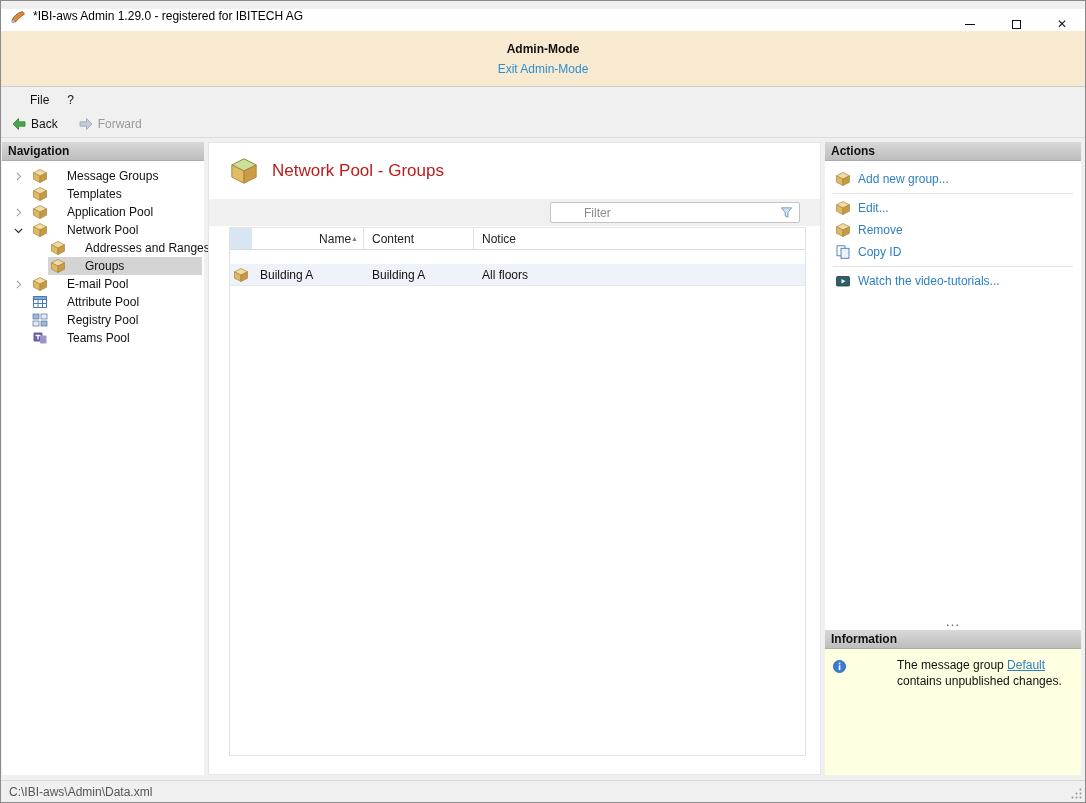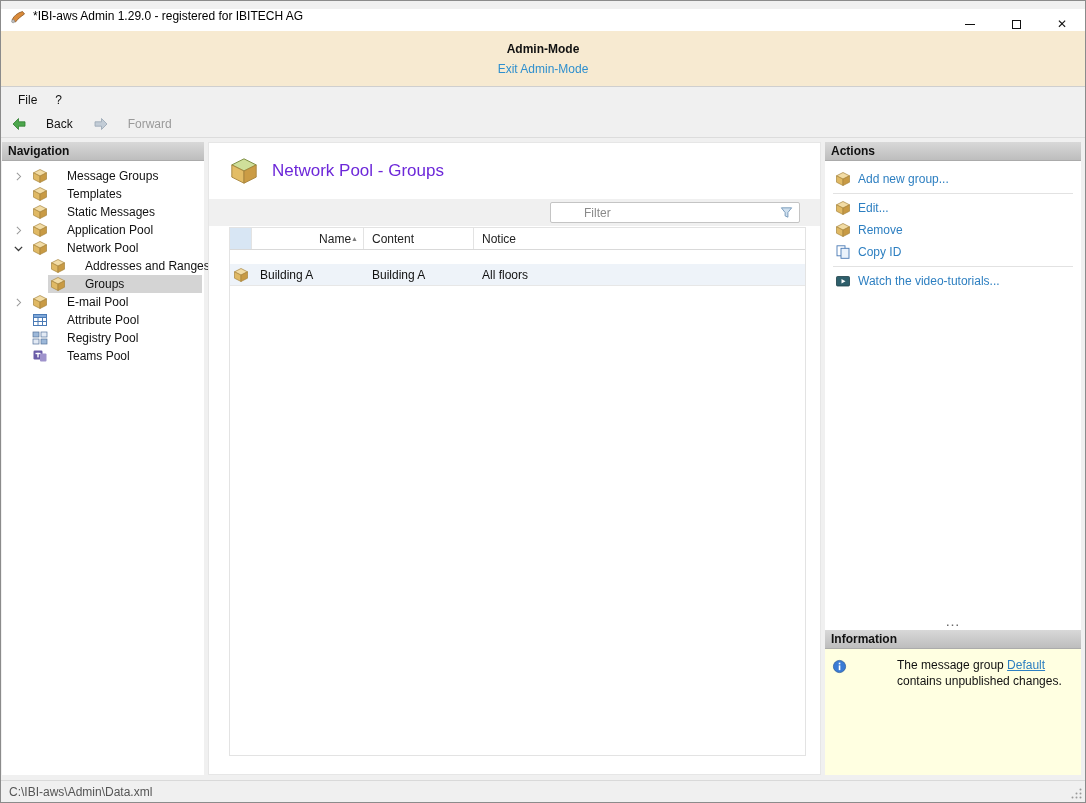--- a/index.html
+++ b/index.html
@@ -15,24 +15,24 @@
   .glyph-min { width:10px; height:1px; background:#111; display:block; }
   .glyph-max { width:9px; height:9px; border:1px solid #111; display:block; }
   .glyph-close { font-size:12px; color:#111; }
 
   
   .admin-banner { position:absolute; top:30px; left:0; right:0; height:56px; background:#f7ead1; border-bottom:1px solid #cfcfcf; text-align:center; padding-top:11px; }
   .admin-title { font-size:12px; font-weight:bold; color:#111; }
   .admin-link { display:inline-block; margin-top:6px; font-size:12px; color:#2e8fce; cursor:pointer; text-decoration:none; }
 
   
-  .menubar { position:absolute; top:87px; left:0; right:0; height:23px; background:#f0f0f0; display:flex; align-items:center; padding-left:8px; }
+  .menubar { position:absolute; top:87px; left:0; right:0; height:23px; background:#f0f0f0; display:flex; align-items:center; padding-left:20px; }
   .menu-item { font-size:12px; color:#111; padding:3px 9px; cursor:default; }
   .toolbar { position:absolute; top:110px; left:0; right:0; height:26px; background:#f0f0f0; display:flex; align-items:center; padding-left:5px; gap:10px; }
-  .tool-btn { display:flex; align-items:center; gap:19px; font-size:12px; padding:2px 5px; cursor:default; }
+  .tool-btn { display:flex; align-items:center; gap:4px; font-size:12px; padding:2px 5px; cursor:default; }
   .tool-btn .arr { width:16px; height:16px; }
   .tool-btn.disabled .tool-label { color:#9a9a9a; }
   .tool-label { color:#111; }
 
   
   .workspace { position:absolute; top:136px; left:0; right:0; bottom:22px; background:#f0f0f0; border-top:1px solid #dcdcdc; }
   .panel-header { height:19px; line-height:19px; background:linear-gradient(#d8d8d8,#bdbdbd); border-bottom:1px solid #ababab; font-size:12px; font-weight:bold; color:#111; padding-left:6px; }
 
   
   .nav-panel { position:absolute; left:1px; top:4px; width:202px; bottom:5px; background:#fff; }
@@ -44,21 +44,21 @@
   .chev svg { width:13px; height:13px; }
   .row-inner { display:flex; align-items:center; gap:19px; flex:1; height:18px; padding-left:2px; margin-right:2px; }
   .tree-item.selected .row-inner { background:#d4d4d4; }
   .t-icon { width:16px; height:16px; flex-shrink:0; }
   .t-label { white-space:nowrap; }
 
   
   .content-panel { position:absolute; left:207px; right:264px; top:4px; bottom:5px; background:#fff; border:1px solid #e6e6e6; }
   .content-title-row { position:absolute; top:13px; left:20px; display:flex; align-items:center; gap:13px; }
   .big-icon { width:30px; height:30px; }
-  .content-title { font-size:17px; color:#6d28d9; }
+  .content-title { font-size:17px; color:#b91c1c; }
   .filter-strip { position:absolute; top:56px; left:0; right:0; height:27px; background:#f0f0f0; }
   .filter-box { position:absolute; right:20px; top:3px; width:250px; height:21px; background:#fff; border:1px solid #c4c4c4; border-radius:2px; display:flex; align-items:center; }
   .filter-box input { flex:1; border:none; outline:none; background:transparent; font-size:12px; padding-left:9px; font-family:"Liberation Sans", sans-serif; color:#222;margin-left:24px; }
   .filter-box input::placeholder { color:#8a8a8a; }
   .funnel { width:15px; height:15px; margin-right:5px; flex-shrink:0; }
 
   .table { position:absolute; left:20px; right:14px; top:84px; bottom:18px; border:1px solid #e3e3e3; background:#fff; }
   .thead { display:flex; height:22px; border-bottom:1px solid #d9d9d9; font-size:12px; color:#222; }
   .th, .td { display:flex; align-items:center; }
   .col-icon { width:22px; justify-content:center; }
@@ -235,29 +235,20 @@
         <div class="tree-item lvl0">
           <span class="chev"></span>
           <span class="row-inner">
             <svg class="t-icon" viewBox="0 0 16 16">
                 <use href="#i-box"></use>
               </svg>
             <span class="t-label">Templates</span>
           </span>
         </div>
 
-        <div class="tree-item lvl0">
-          <span class="chev"></span>
-          <span class="row-inner">
-            <svg class="t-icon" viewBox="0 0 16 16">
-                <use href="#i-box"></use>
-              </svg>
-            <span class="t-label">Static Messages</span>
-          </span>
-        </div>
 
         <div class="tree-item lvl0">
           <span class="chev">
               <svg viewBox="0 0 16 16">
                 <use href="#i-chev-right"></use>
               </svg>
             </span>
           <span class="row-inner">
             <svg class="t-icon" viewBox="0 0 16 16">
                 <use href="#i-box"></use>

